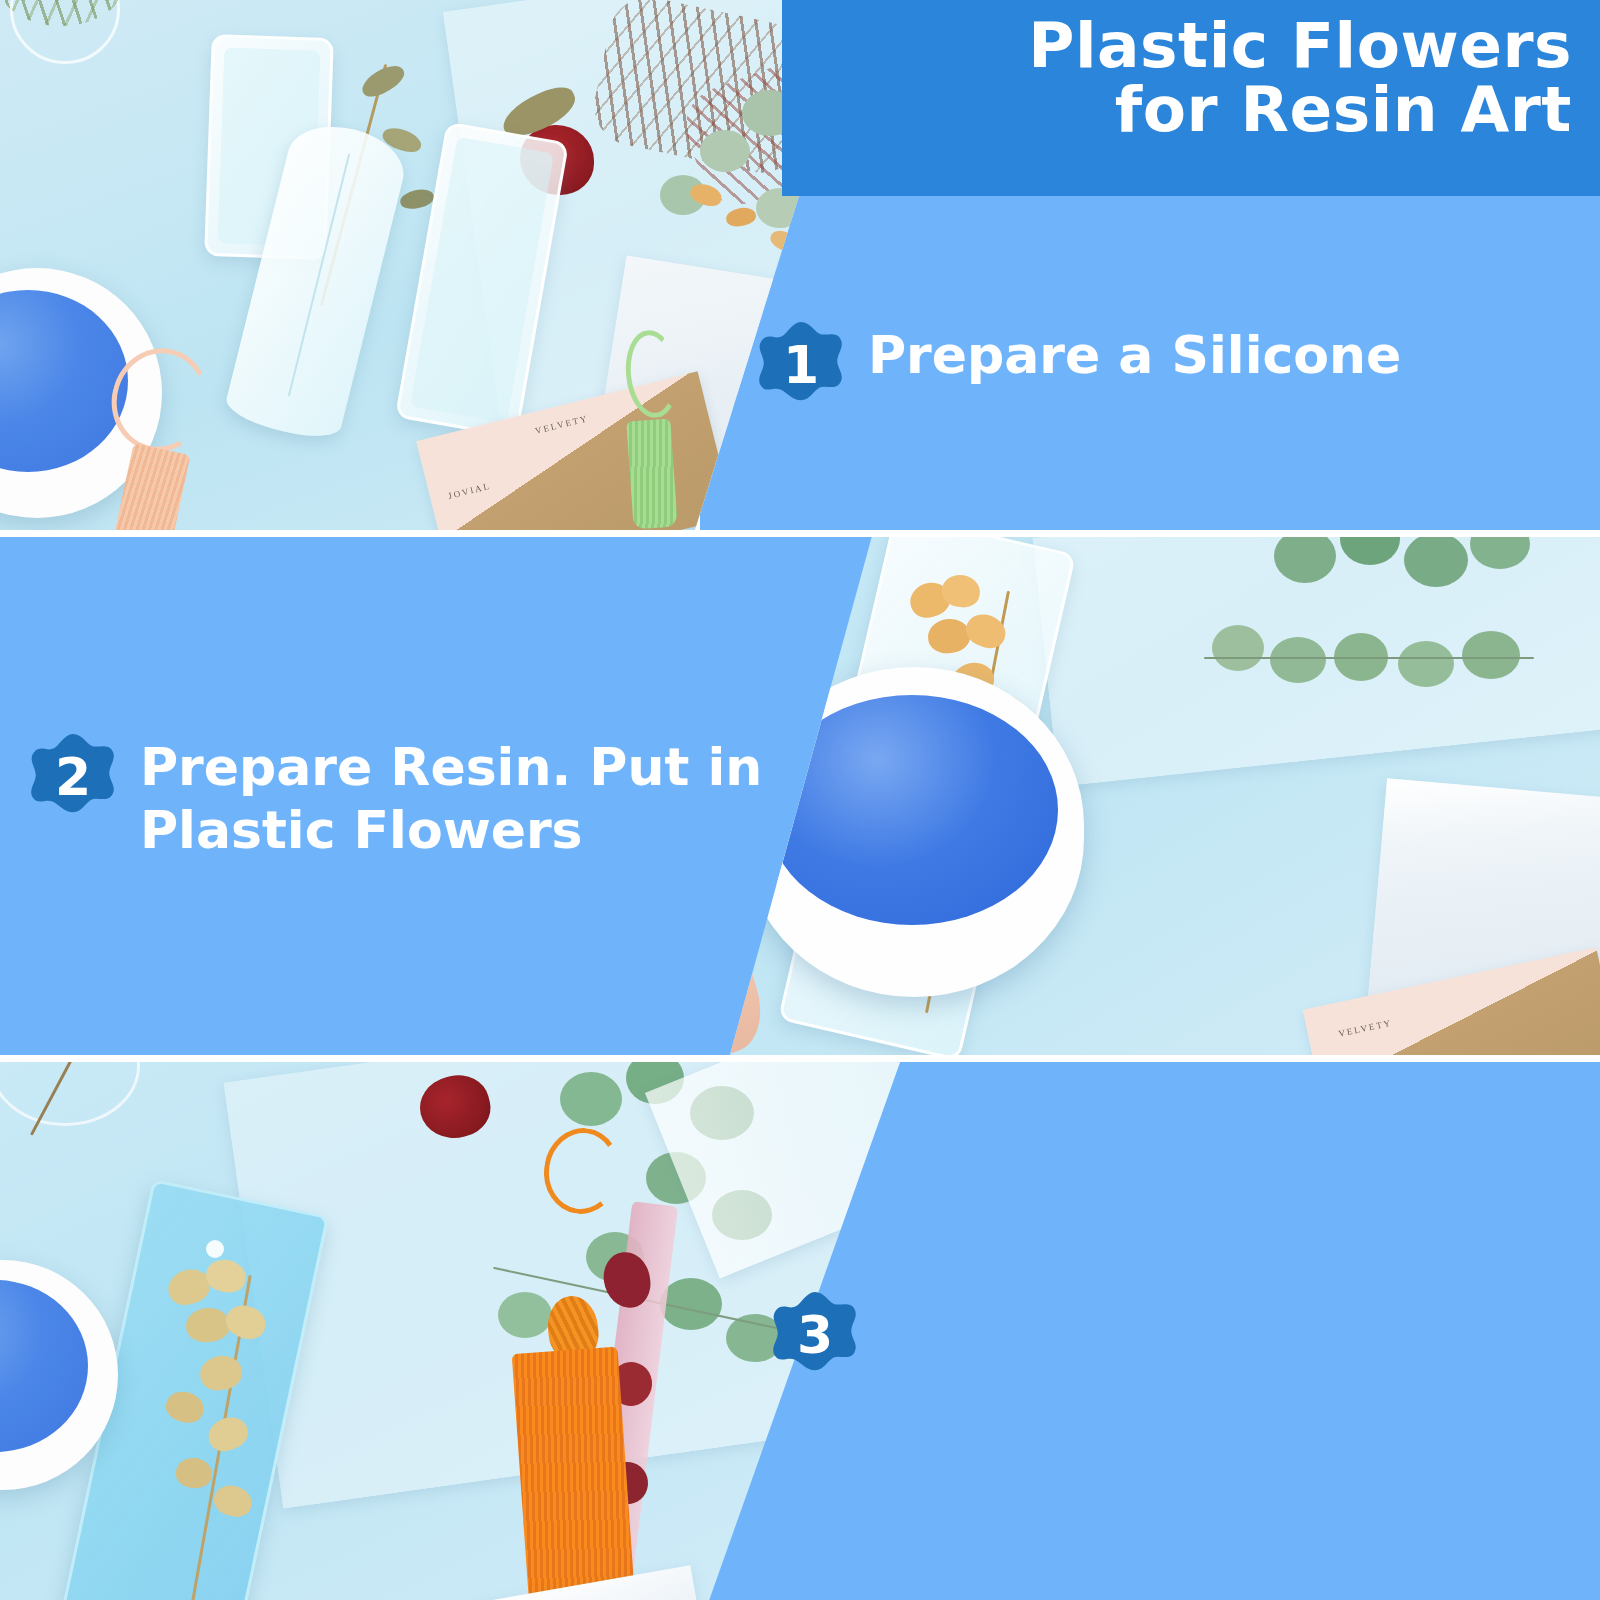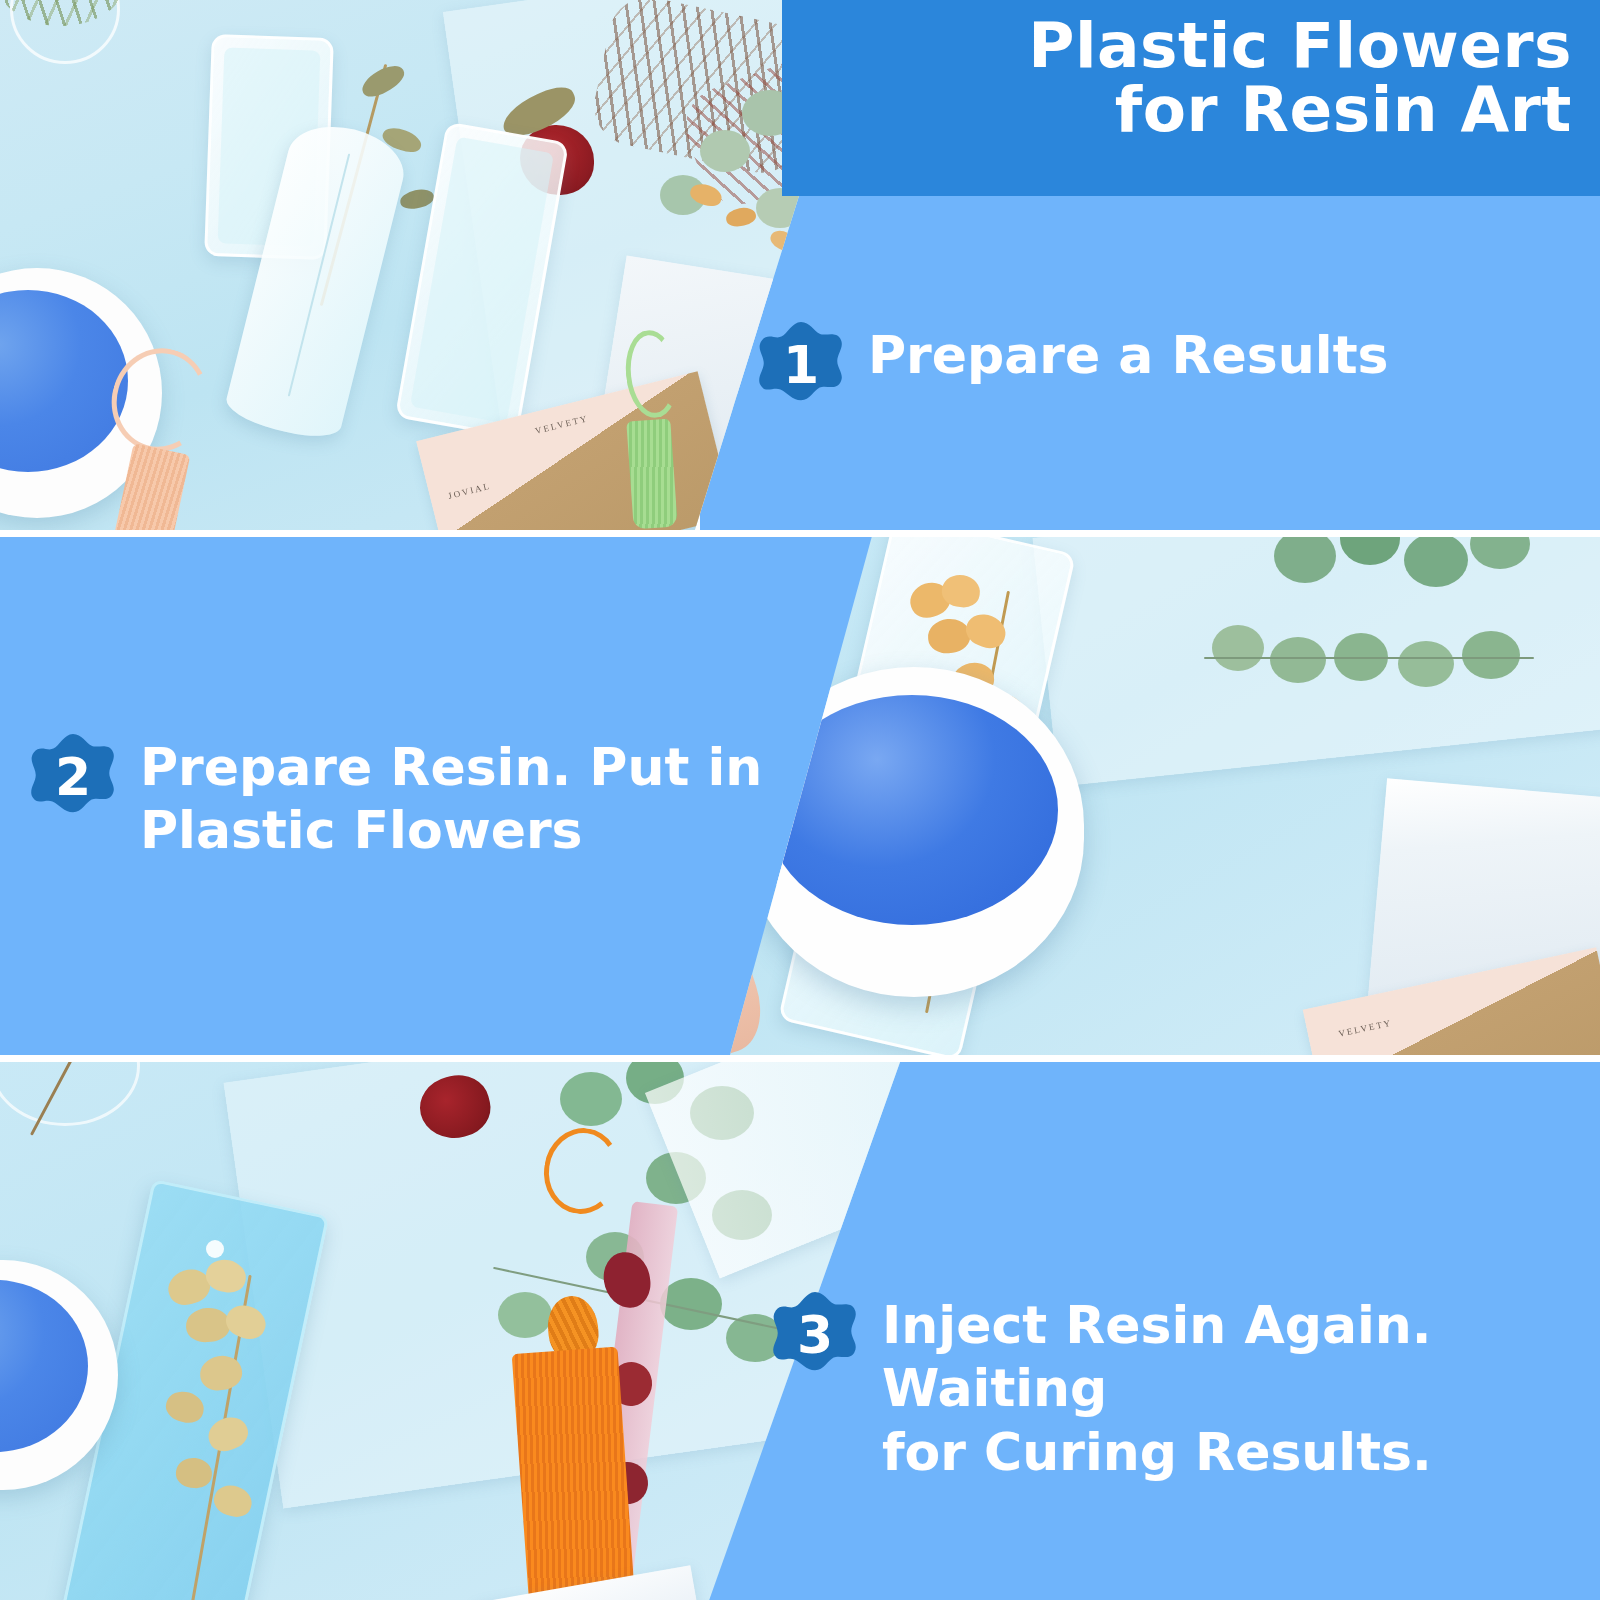--- a/index.html
+++ b/index.html
@@ -216,21 +216,21 @@
     </div>
   </div>
 
   <div class="step" id="step1">
     <div class="badge">
       <svg viewBox="0 0 100 100" aria-hidden="true">
         <path fill="#1d6fb8" d="M50 4c9 0 13 9 19 12s16-3 21 5-3 15-3 23 8 14 3 22-15 2-21 5-10 13-19 13-14-8-21-11-15 4-20-4 3-15 3-23-8-15-2-23 14-1 20-4S41 4 50 4z"></path>
       </svg>
       <span class="num">1</span>
     </div>
-    <div class="step-text">Prepare a Results</div>
+    <div class="step-text">Prepare a Silicone</div>
   </div>
 
   <div class="row" id="row2">
     <div class="panel-bg textpane" id="r2text"></div>
 
     <div class="photo" id="r2photo">
       <div class="tabletop"></div>
 
       <div class="sheet" style="left:330px; top:-30px; width:580px; height:250px; transform:rotate(-6deg); background:rgba(255,255,255,.4);"></div>
       <div class="euc" style="left:560px; top:-8px; width:62px; height:54px; background:#7fae8b;"></div>
@@ -356,22 +356,20 @@
     </div>
   </div>
 
   <div class="step" id="step3">
     <div class="badge">
       <svg viewBox="0 0 100 100" aria-hidden="true">
         <path fill="#1d6fb8" d="M50 4c9 0 13 9 19 12s16-3 21 5-3 15-3 23 8 14 3 22-15 2-21 5-10 13-19 13-14-8-21-11-15 4-20-4 3-15 3-23-8-15-2-23 14-1 20-4S41 4 50 4z"></path>
       </svg>
       <span class="num">3</span>
     </div>
-    <div class="step-text">Inject Resin Again. Waiting
-for Curing Results.</div>
   </div>
 
   <div id="header-band">
     <div id="header-title">Plastic Flowers
 for Resin Art</div>
   </div>
 
 </div>
 
 </body></html>

